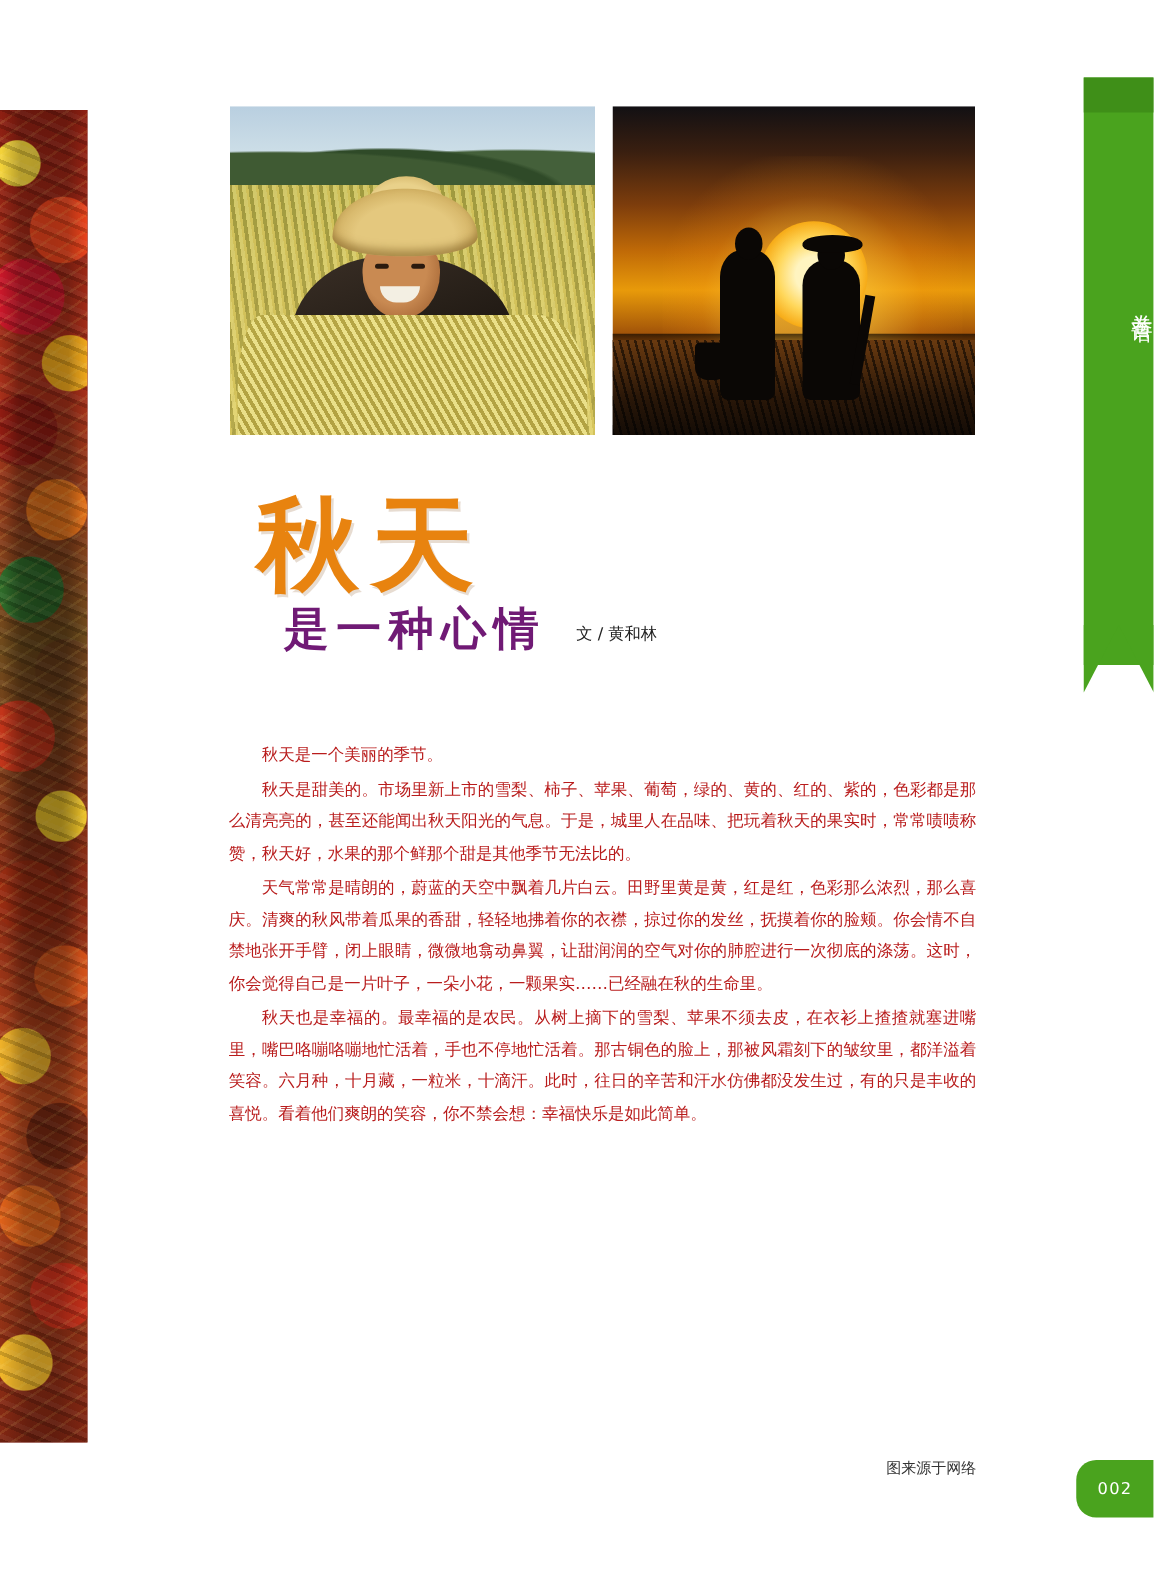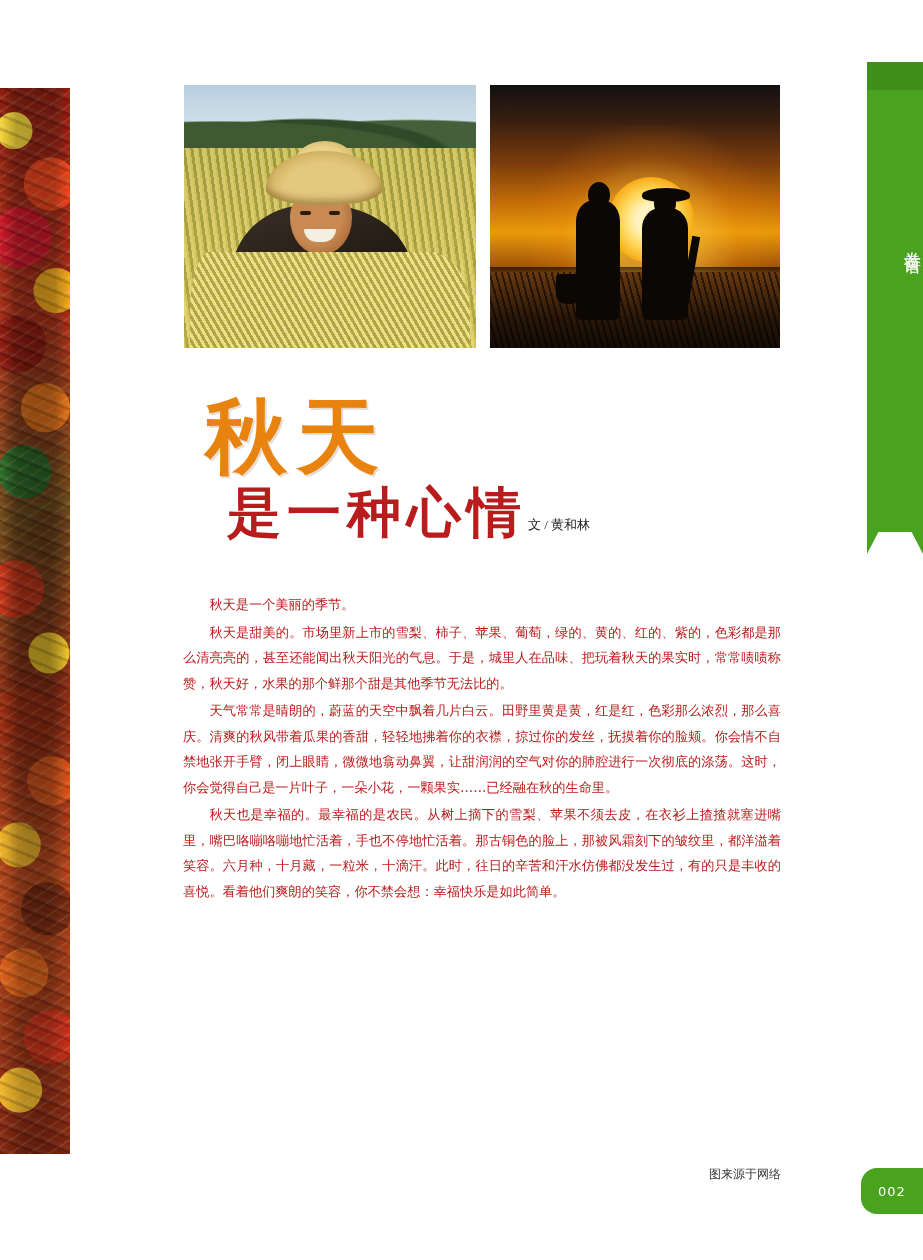--- a/index.html
+++ b/index.html
@@ -258,34 +258,33 @@
     line-height: 1;
     margin: 0;
     text-shadow: 2px 2px 0 rgba(120,60,0,.18);
   }
   .title-sub-row {
     display: flex;
     align-items: flex-end;
     margin-top: 8px;
   }
   .title-sub {
-    font-size: 54px;
+    font-size: 36px;
     font-weight: bold;
-    color: #b91c1c;
+    color: #701a75;
     letter-spacing: 6px;
     line-height: 1;
     margin: 0 0 0 22px;
   }
   .byline {
     font-size: 13px;
     color: #222;
-    margin-left: 1px;
+    margin-left: 24px;
     padding-bottom: 6px;
     white-space: nowrap;
-    font-family: Liberation Serif, serif;
   }
 
   
   .body-copy {
     position: absolute;
     left: 183px;
     top: 592px;
     width: 598px;
     font-family: "DejaVu Sans", sans-serif;
     font-size: 13.2px;

